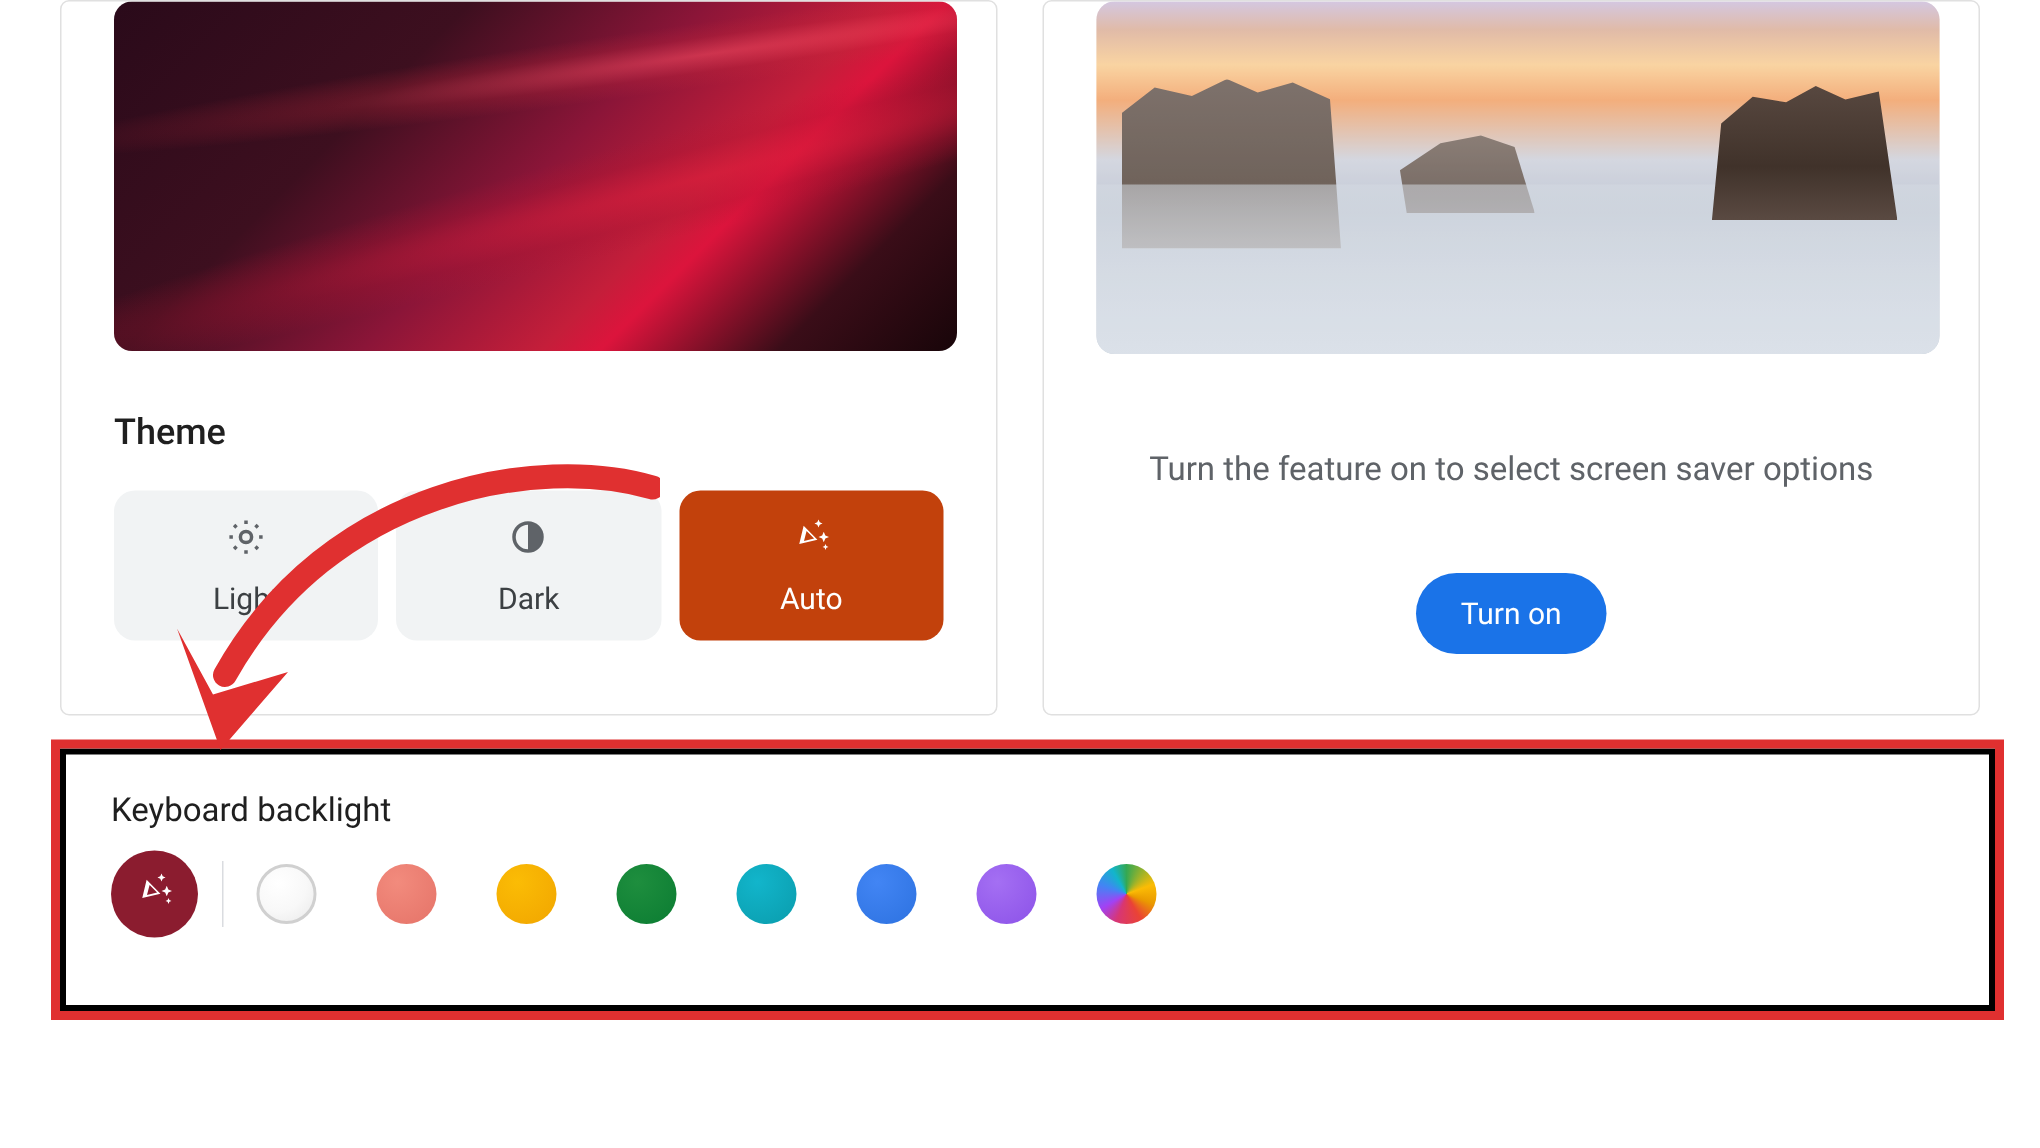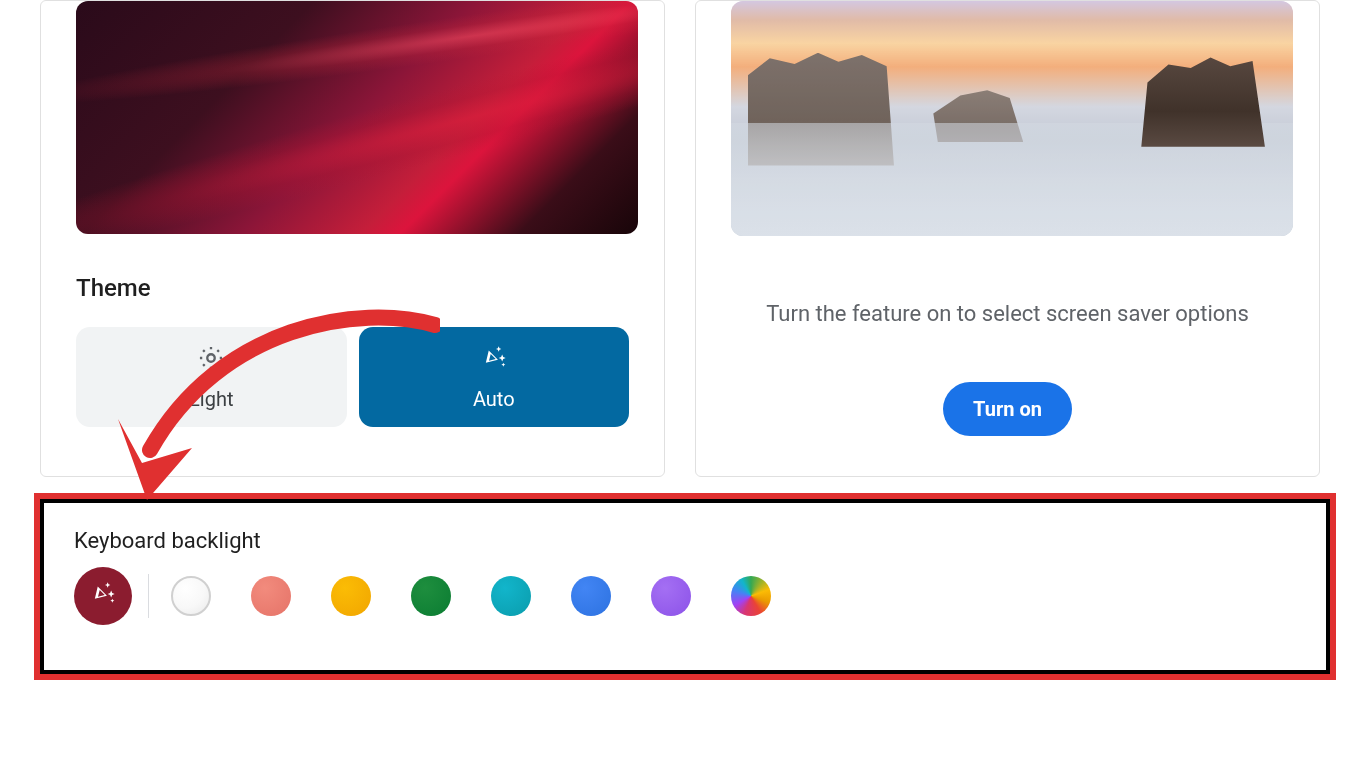--- a/index.html
+++ b/index.html
@@ -159,21 +159,21 @@
       flex-direction: column;
       align-items: center;
       justify-content: center;
       gap: 10px;
       cursor: pointer;
       font-size: 20px;
       color: #3c4043;
     }
     
     .theme-btn.active {
-      background: #0369a1;
+      background: #c2410c;
       color: #ffffff;
     }
     
     .theme-btn svg {
       width: 28px;
       height: 28px;
     }
     
     .screensaver-section {
       padding: 40px 35px 40px 35px;
@@ -187,21 +187,21 @@
       margin-top: 25px;
     }
     
     .turn-on-btn {
       background: #1a73e8;
       color: #ffffff;
       border: none;
       border-radius: 28px;
       padding: 15px 30px;
       font-size: 20px;
-      font-weight: 700;
+      font-weight: 400;
       cursor: pointer;
     }
     
     
     .backlight-section {
       margin: 22px 40px 0 40px;
       width: 1290px;
       border: 4px solid #000000;
       outline: 6px solid #e03030;
       outline-offset: 0px;
@@ -294,20 +294,29 @@
       <div class="theme-label">Theme</div>
       <div class="theme-buttons">
         <button class="theme-btn">
           <span>
             <svg viewBox="0 0 24 24" fill="none" stroke="#5f6368" stroke-width="2">
               <circle cx="12" cy="12" r="3.2" stroke="#5f6368" stroke-width="2" fill="none"></circle>
               <path d="M12 19.5v2M12 2.5v2M2.5 12h2M19.5 12h2M5.2 5.2l1.4 1.4M17.4 17.4l1.4 1.4M5.2 18.8l1.4-1.4M17.4 6.6l1.4-1.4"></path>
             </svg>
           </span>
           <span>Light</span>
+        </button>
+        <button class="theme-btn">
+          <span>
+            <svg viewBox="0 0 24 24">
+              <circle cx="12" cy="12" r="8" fill="none" stroke="#5f6368" stroke-width="2"></circle>
+              <path d="M12 4 a8 8 0 0 1 0 16 Z" fill="#5f6368"></path>
+            </svg>
+          </span>
+          <span>Dark</span>
         </button>
         <button class="theme-btn active">
           <span>
             <svg viewBox="0 0 24 24" fill="#ffffff">
               <path d="M7.5 5.6L5 16l10.4-2.5-7.9-7.9zM9.2 8.5l4.3 4.3-5.8 1.5 1.5-5.8z"></path>
               <path d="M19 9l.9 2.1L22 12l-2.1.9L19 15l-.9-2.1L16 12l2.1-.9L19 9zM16 2l.7 1.6L18.3 4.3 16.7 5 16 6.6 15.3 5 13.7 4.3 15.3 3.6 16 2zM20 16l.5 1.2L21.7 17.7 20.5 18.2 20 19.4 19.5 18.2 18.3 17.7 19.5 17.2 20 16z"></path>
             </svg>
           </span>
           <span>Auto</span>
         </button>

